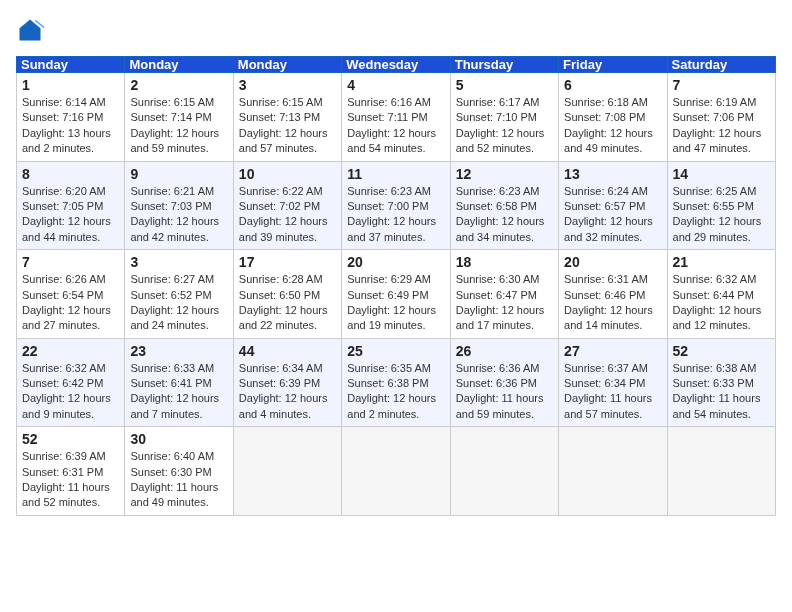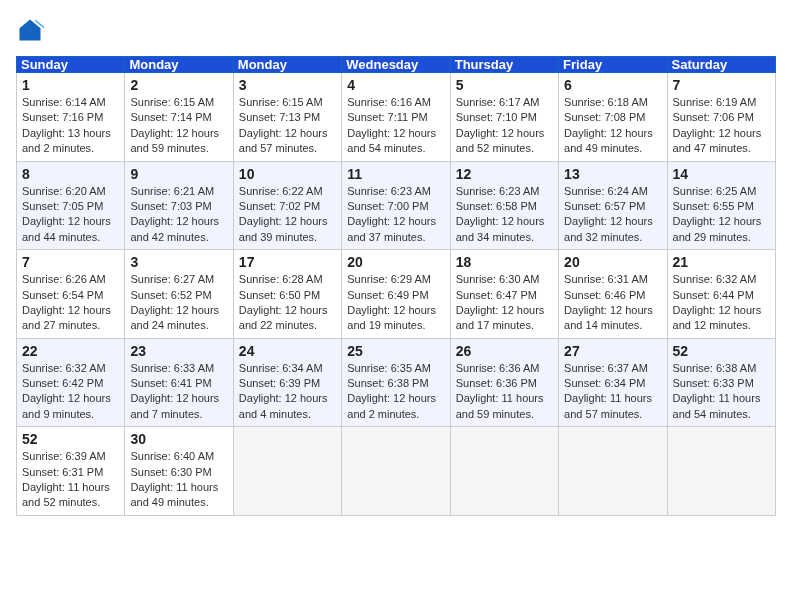--- a/index.html
+++ b/index.html
@@ -211,21 +211,21 @@
       <tr class="row-shaded">
         <td>
           <span class="day-num">22</span>
           <div class="cell-text">Sunrise: 6:32 AM<br>Sunset: 6:42 PM<br>Daylight: 12 hours<br>and 9 minutes.</div>
         </td>
         <td>
           <span class="day-num">23</span>
           <div class="cell-text">Sunrise: 6:33 AM<br>Sunset: 6:41 PM<br>Daylight: 12 hours<br>and 7 minutes.</div>
         </td>
         <td>
-          <span class="day-num">24</span>
+          <span class="day-num">44</span>
           <div class="cell-text">Sunrise: 6:34 AM<br>Sunset: 6:39 PM<br>Daylight: 12 hours<br>and 4 minutes.</div>
         </td>
         <td>
           <span class="day-num">25</span>
           <div class="cell-text">Sunrise: 6:35 AM<br>Sunset: 6:38 PM<br>Daylight: 12 hours<br>and 2 minutes.</div>
         </td>
         <td>
           <span class="day-num">26</span>
           <div class="cell-text">Sunrise: 6:36 AM<br>Sunset: 6:36 PM<br>Daylight: 11 hours<br>and 59 minutes.</div>
         </td>

